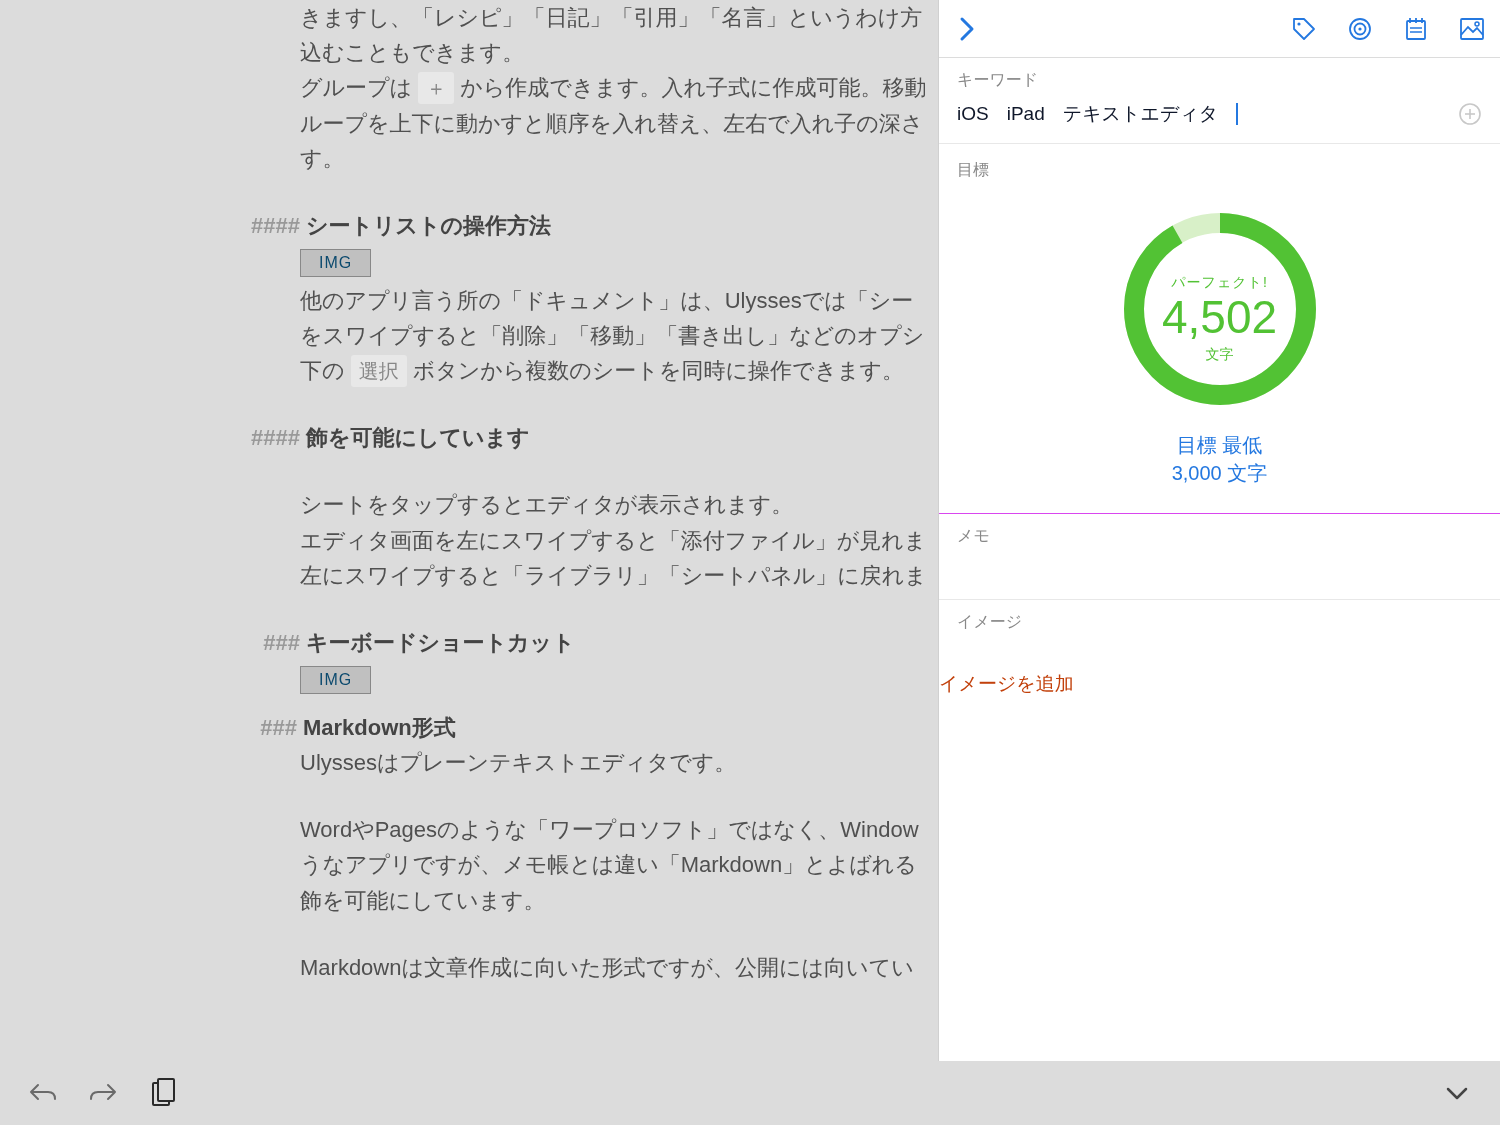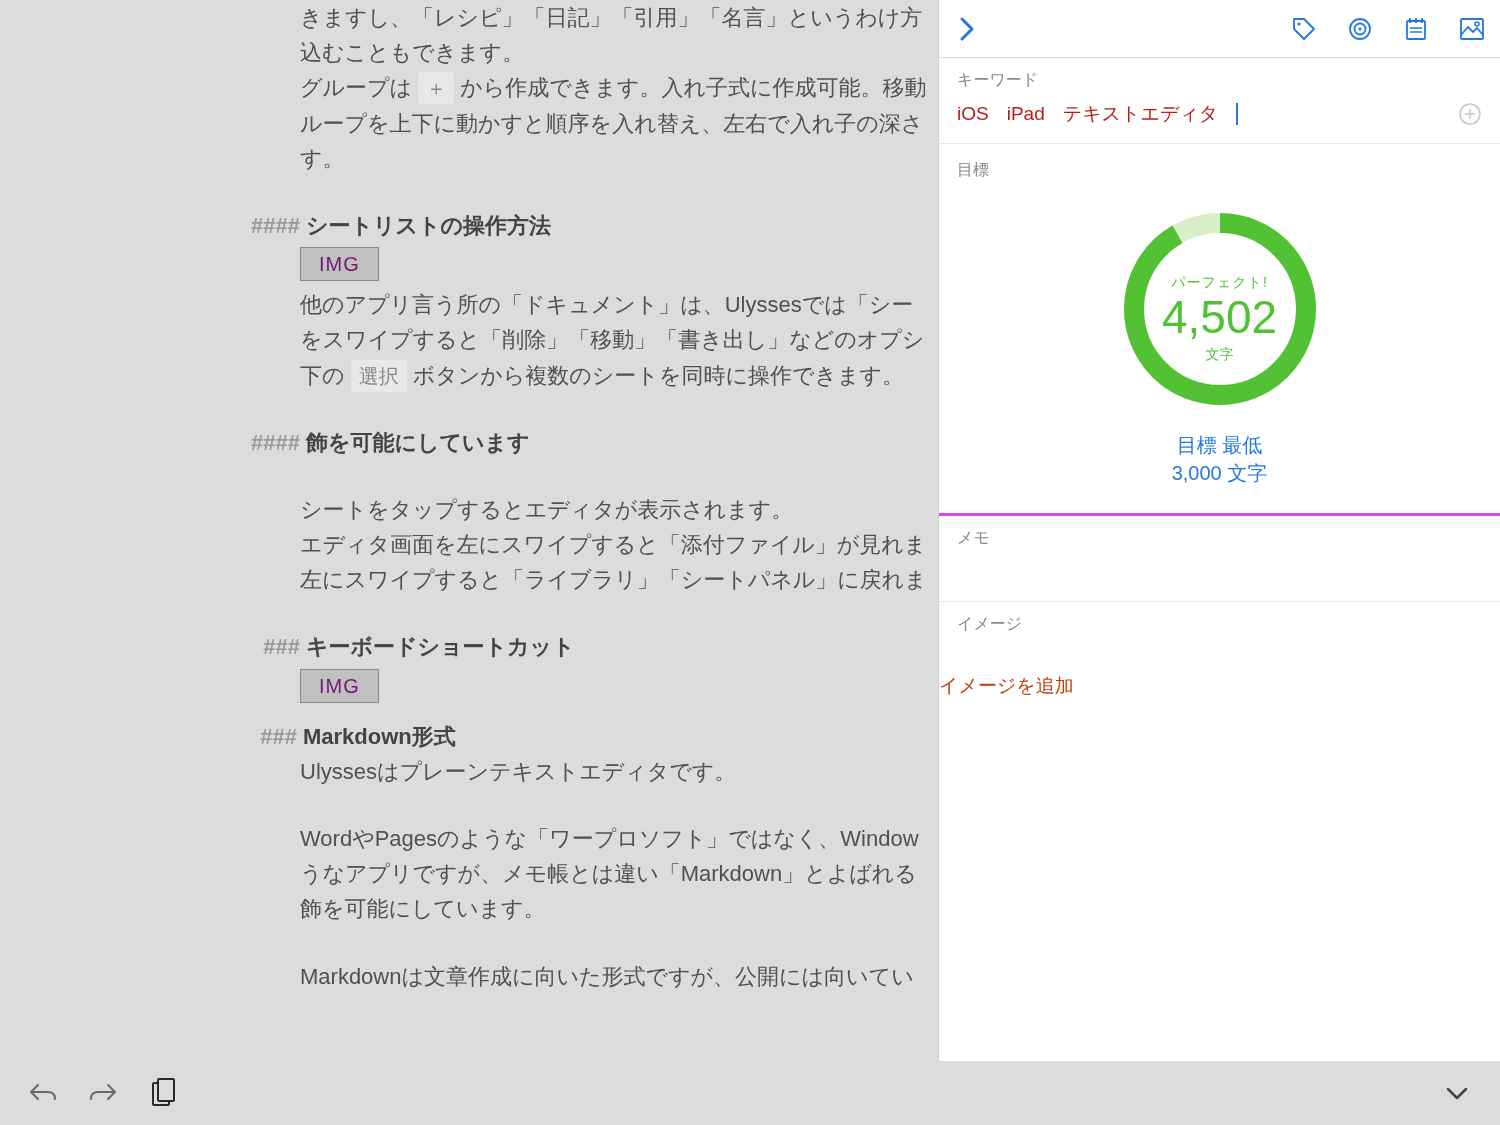--- a/index.html
+++ b/index.html
@@ -49,23 +49,23 @@
       min-width: 39px;
     }
     .heading-text {
       font-weight: 700;
       color: #444;
     }
     .img-placeholder {
       display: inline-block;
       border: 1px solid #888;
       background: #c0c0c0;
-      color: #701a75;
+      color: #0c4a6e;
       padding: 0 18px;
-      font-size: 20px;
+      font-size: 16px;
       margin-left: 290px;
       margin-top: 4px;
       margin-bottom: 6px;
       letter-spacing: 1px;
     }
     .inline-badge {
       display: inline-block;
       background: #e8e8e8;
       color: #888;
       padding: 0 8px;
@@ -120,35 +120,35 @@
       display: flex;
       align-items: center;
       justify-content: space-between;
       border-bottom: 1px solid #e8e8e8;
     }
     .keyword-tags {
       display: flex;
       align-items: center;
       gap: 18px;
       font-size: 19px;
-      color: #b91c1c;
+      color: #0f172a;
     }
     .keyword-cursor {
       width: 2px;
       height: 22px;
       background: #2478e0;
       display: inline-block;
     }
     .add-keyword {
       width: 24px;
       height: 24px;
     }
     .goal-section {
       padding: 10px 0 26px 0;
-      border-bottom: 3px solid #d946ef;
+      border-bottom: 1px solid #d946ef;
       display: flex;
       flex-direction: column;
       align-items: center;
     }
     .goal-ring-wrap {
       width: 200px;
       height: 200px;
       margin-top: 28px;
       position: relative;
     }

